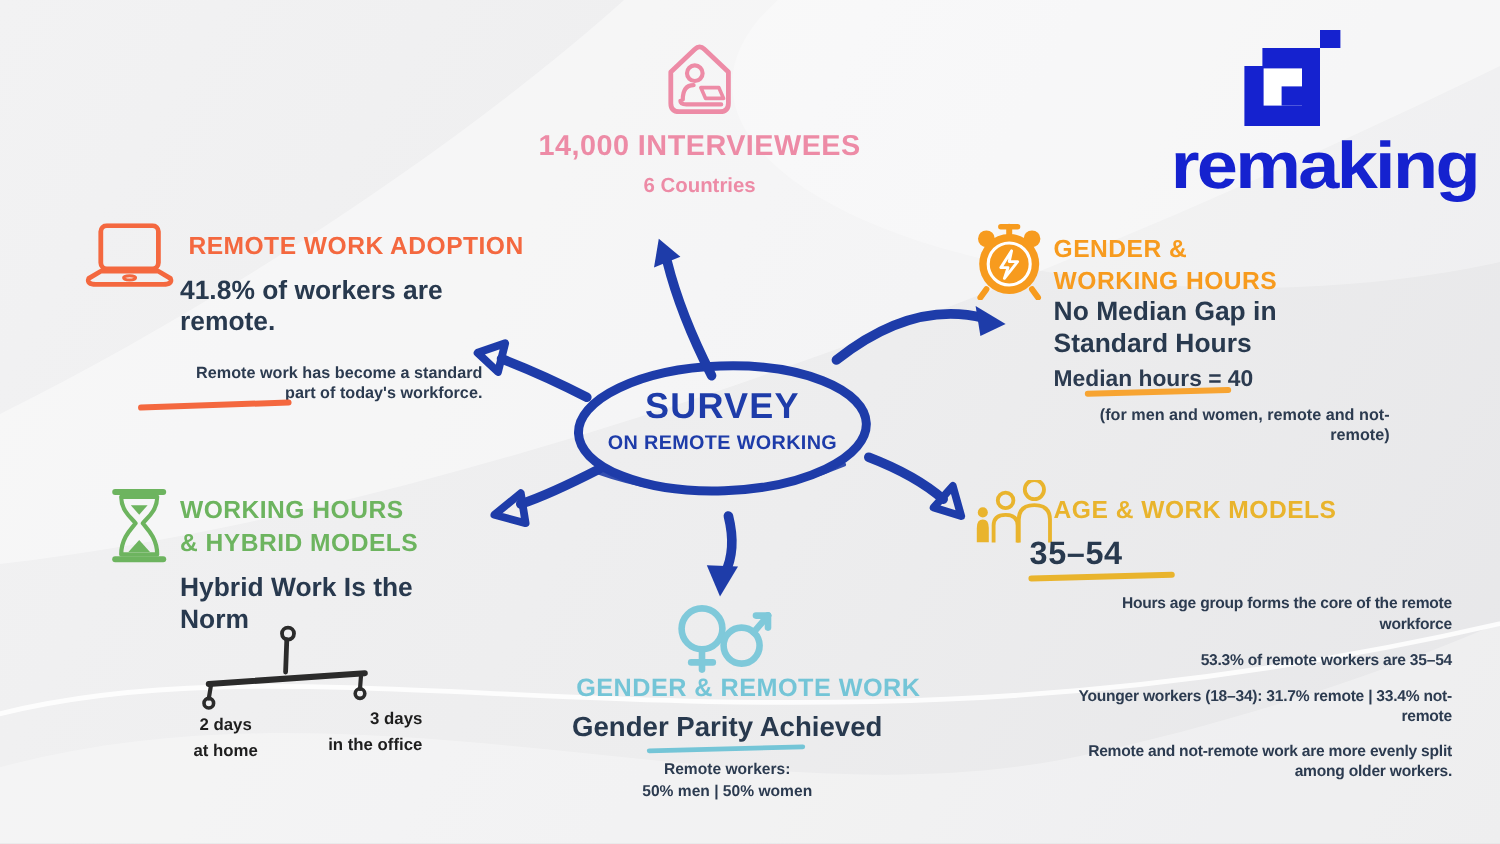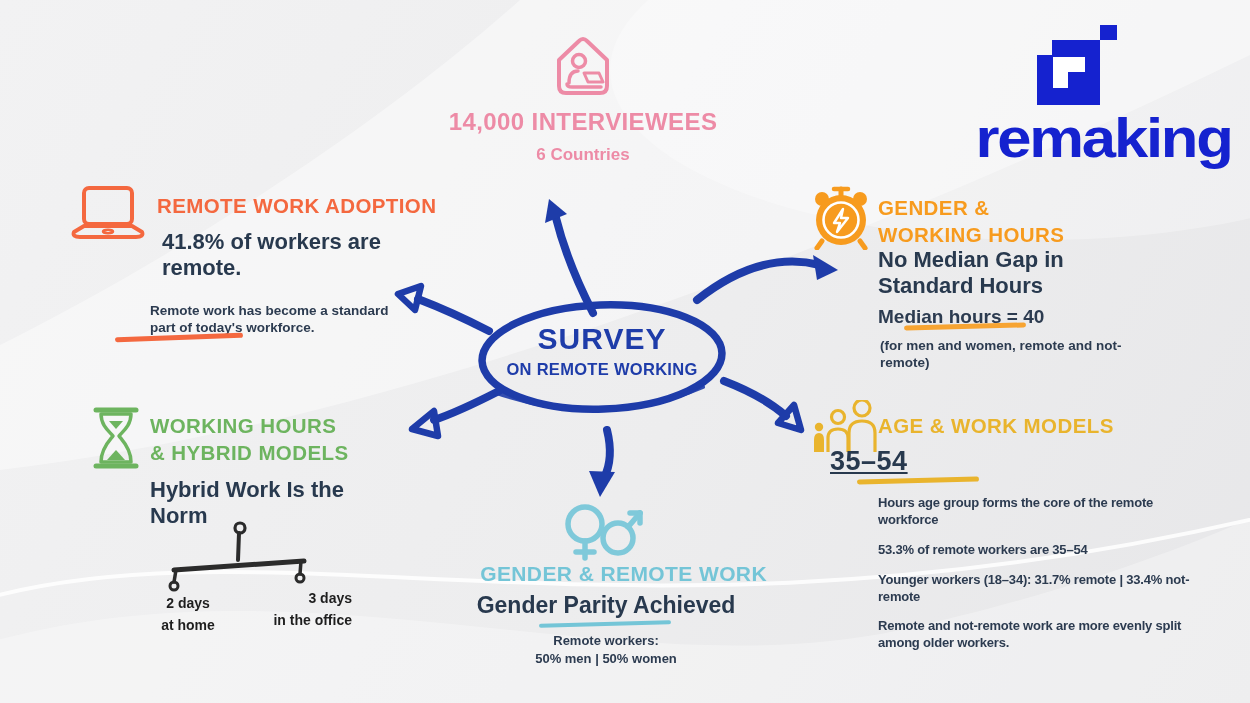--- a/index.html
+++ b/index.html
@@ -22,29 +22,29 @@
   .top-badge{position:absolute;left:433px;top:26px;width:300px;text-align:center;color:#ed8ba6;}
   .top-badge .line1{font-size:24px;font-weight:bold;margin-top:10px;letter-spacing:.4px;}
   .top-badge .line2{font-size:17px;font-weight:bold;margin-top:9px;}
 
   
   .brand-wordmark{position:absolute;right:18px;top:106px;color:#1522cf;font-size:55px;font-weight:bold;
     letter-spacing:-2px;transform:scaleX(1.12);transform-origin:100% 50%;}
 
   .sec-title{font-weight:bold;font-size:20.5px;letter-spacing:.4px;line-height:1.32;}
   .headline{font-weight:bold;color:#28394e;line-height:1.16;}
-  .note{font-weight:bold;color:#2c3b50;font-size:13.5px;line-height:1.28;}
+  .note{font-weight:bold;color:#2c3b50;font-size:13.5px;line-height:1.28;text-align:right;}
   .c-orangered{color:#f4683f;} .c-orange{color:#f79b1e;} .c-green{color:#6db45f;}
   .c-teal{color:#74c5d7;} .c-gold{color:#e9b42d;}
 
   .brush{position:absolute;border-radius:4px;}
 
   
   .adoption-title{left:157px;top:192px;}
-  .adoption-headline{left:162px;top:229px;width:242px;font-size:22px;}
+  .adoption-headline{left:150px;top:229px;width:242px;font-size:22px;}
   .adoption-note{left:150px;top:302px;width:252px;}
   .adoption-brush{left:115px;top:335px;width:128px;height:5px;background:#f4683f;transform:rotate(-2deg);}
 
   
   .gh-title{left:878px;top:194px;}
   .gh-headline{left:878px;top:247px;width:225px;font-size:22px;}
   .gh-stat{left:878px;top:306px;font-size:19px;font-weight:bold;color:#2c3b50;}
   .gh-brush{left:904px;top:324px;width:122px;height:5px;background:#f7a432;transform:rotate(-1.5deg);}
   .gh-note{left:880px;top:337px;width:278px;}
 
@@ -56,21 +56,21 @@
   .scale-label{font-size:14px;font-weight:bold;color:#1e1e1e;line-height:1.55;}
 
   
   .gw-title{left:445px;top:560px;width:322px;text-align:right;font-size:21px;}
   .gw-headline{left:445px;top:592px;width:322px;text-align:center;font-size:23px;}
   .gw-brush{left:539px;top:622px;width:132px;height:4px;background:#74c5d7;transform:rotate(-1.5deg);}
   .gw-note{left:445px;top:632px;width:322px;text-align:center;font-size:13px;line-height:1.35;}
 
   
   .age-title{left:878px;top:412px;}
-  .age-headline{left:830px;top:446px;font-size:27px;letter-spacing:.5px;text-decoration:underline;}
+  .age-headline{left:858px;top:446px;font-size:27px;letter-spacing:.5px;}
   .age-brush{left:857px;top:478px;width:122px;height:5px;background:#e9b42d;transform:rotate(-1.5deg);}
   .age-paragraphs{left:878px;top:495px;width:332px;}
   .age-paragraphs .note{margin:0 0 13px 0;font-size:13px;letter-spacing:-.2px;line-height:1.3;}
 </style>
 </head>
 <body>
 
 <div class="canvas">
 
   <svg class="bg-swoosh" width="1250" height="703" viewBox="0 0 1250 703">

